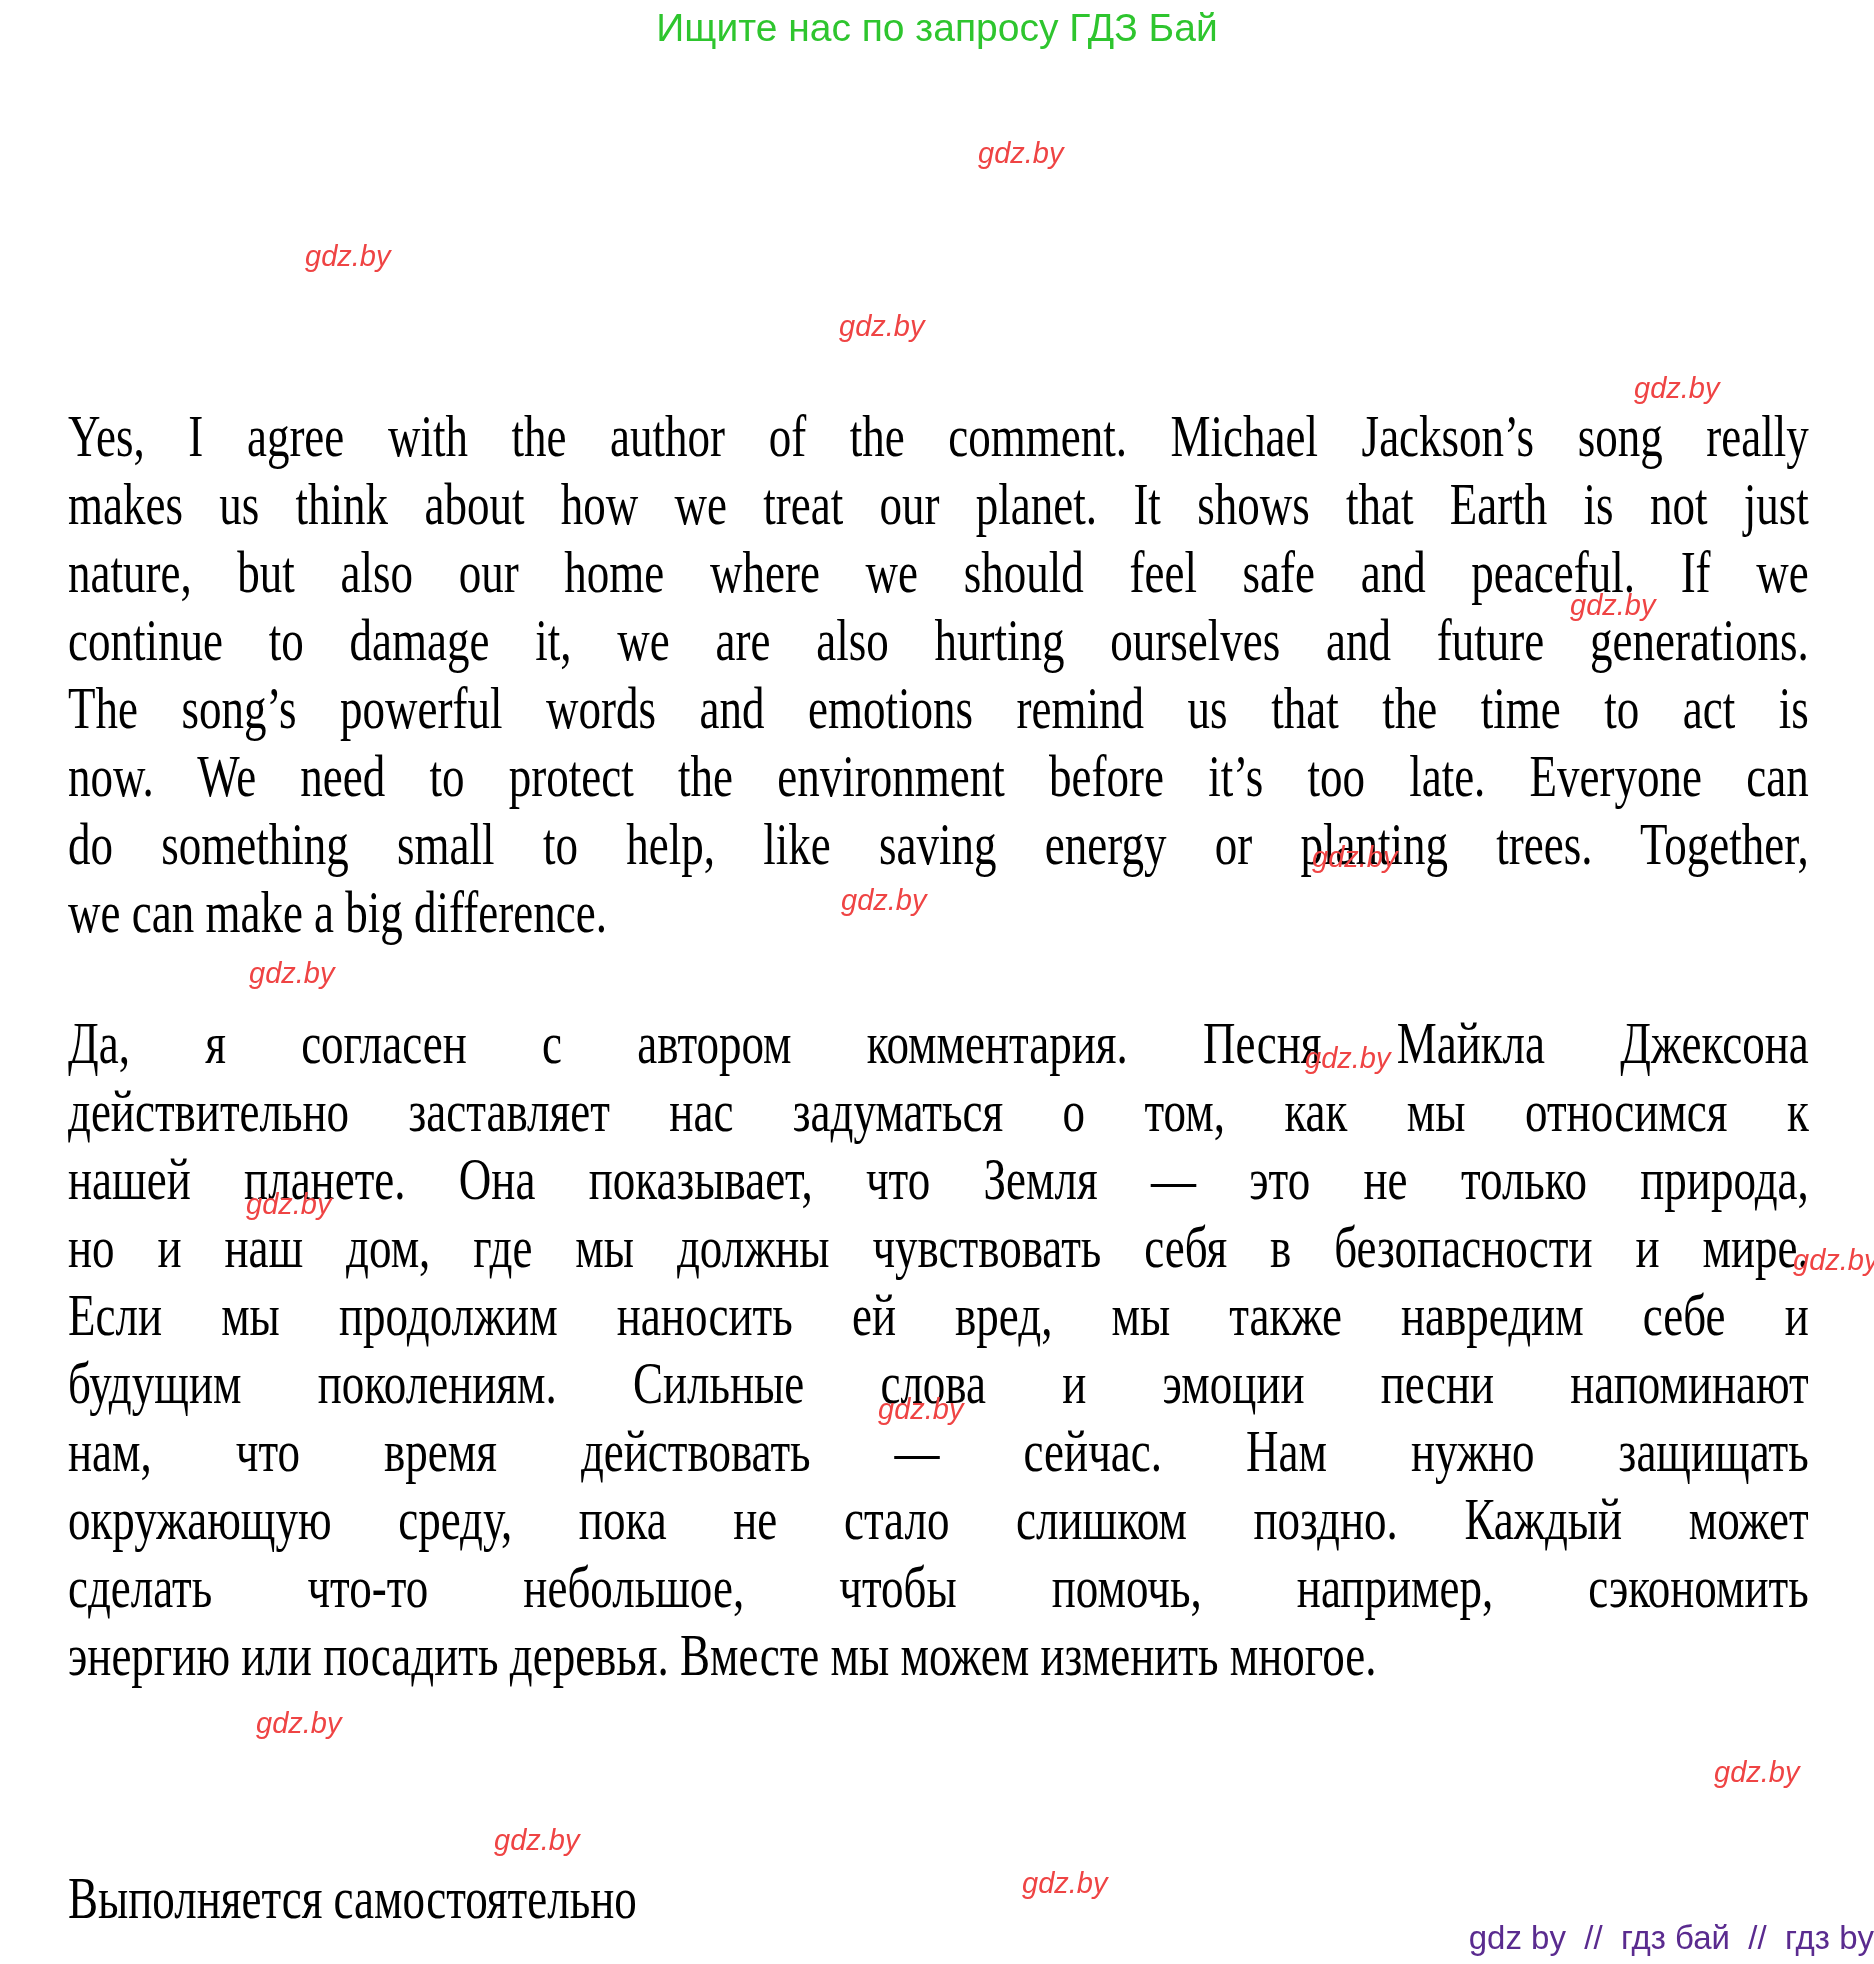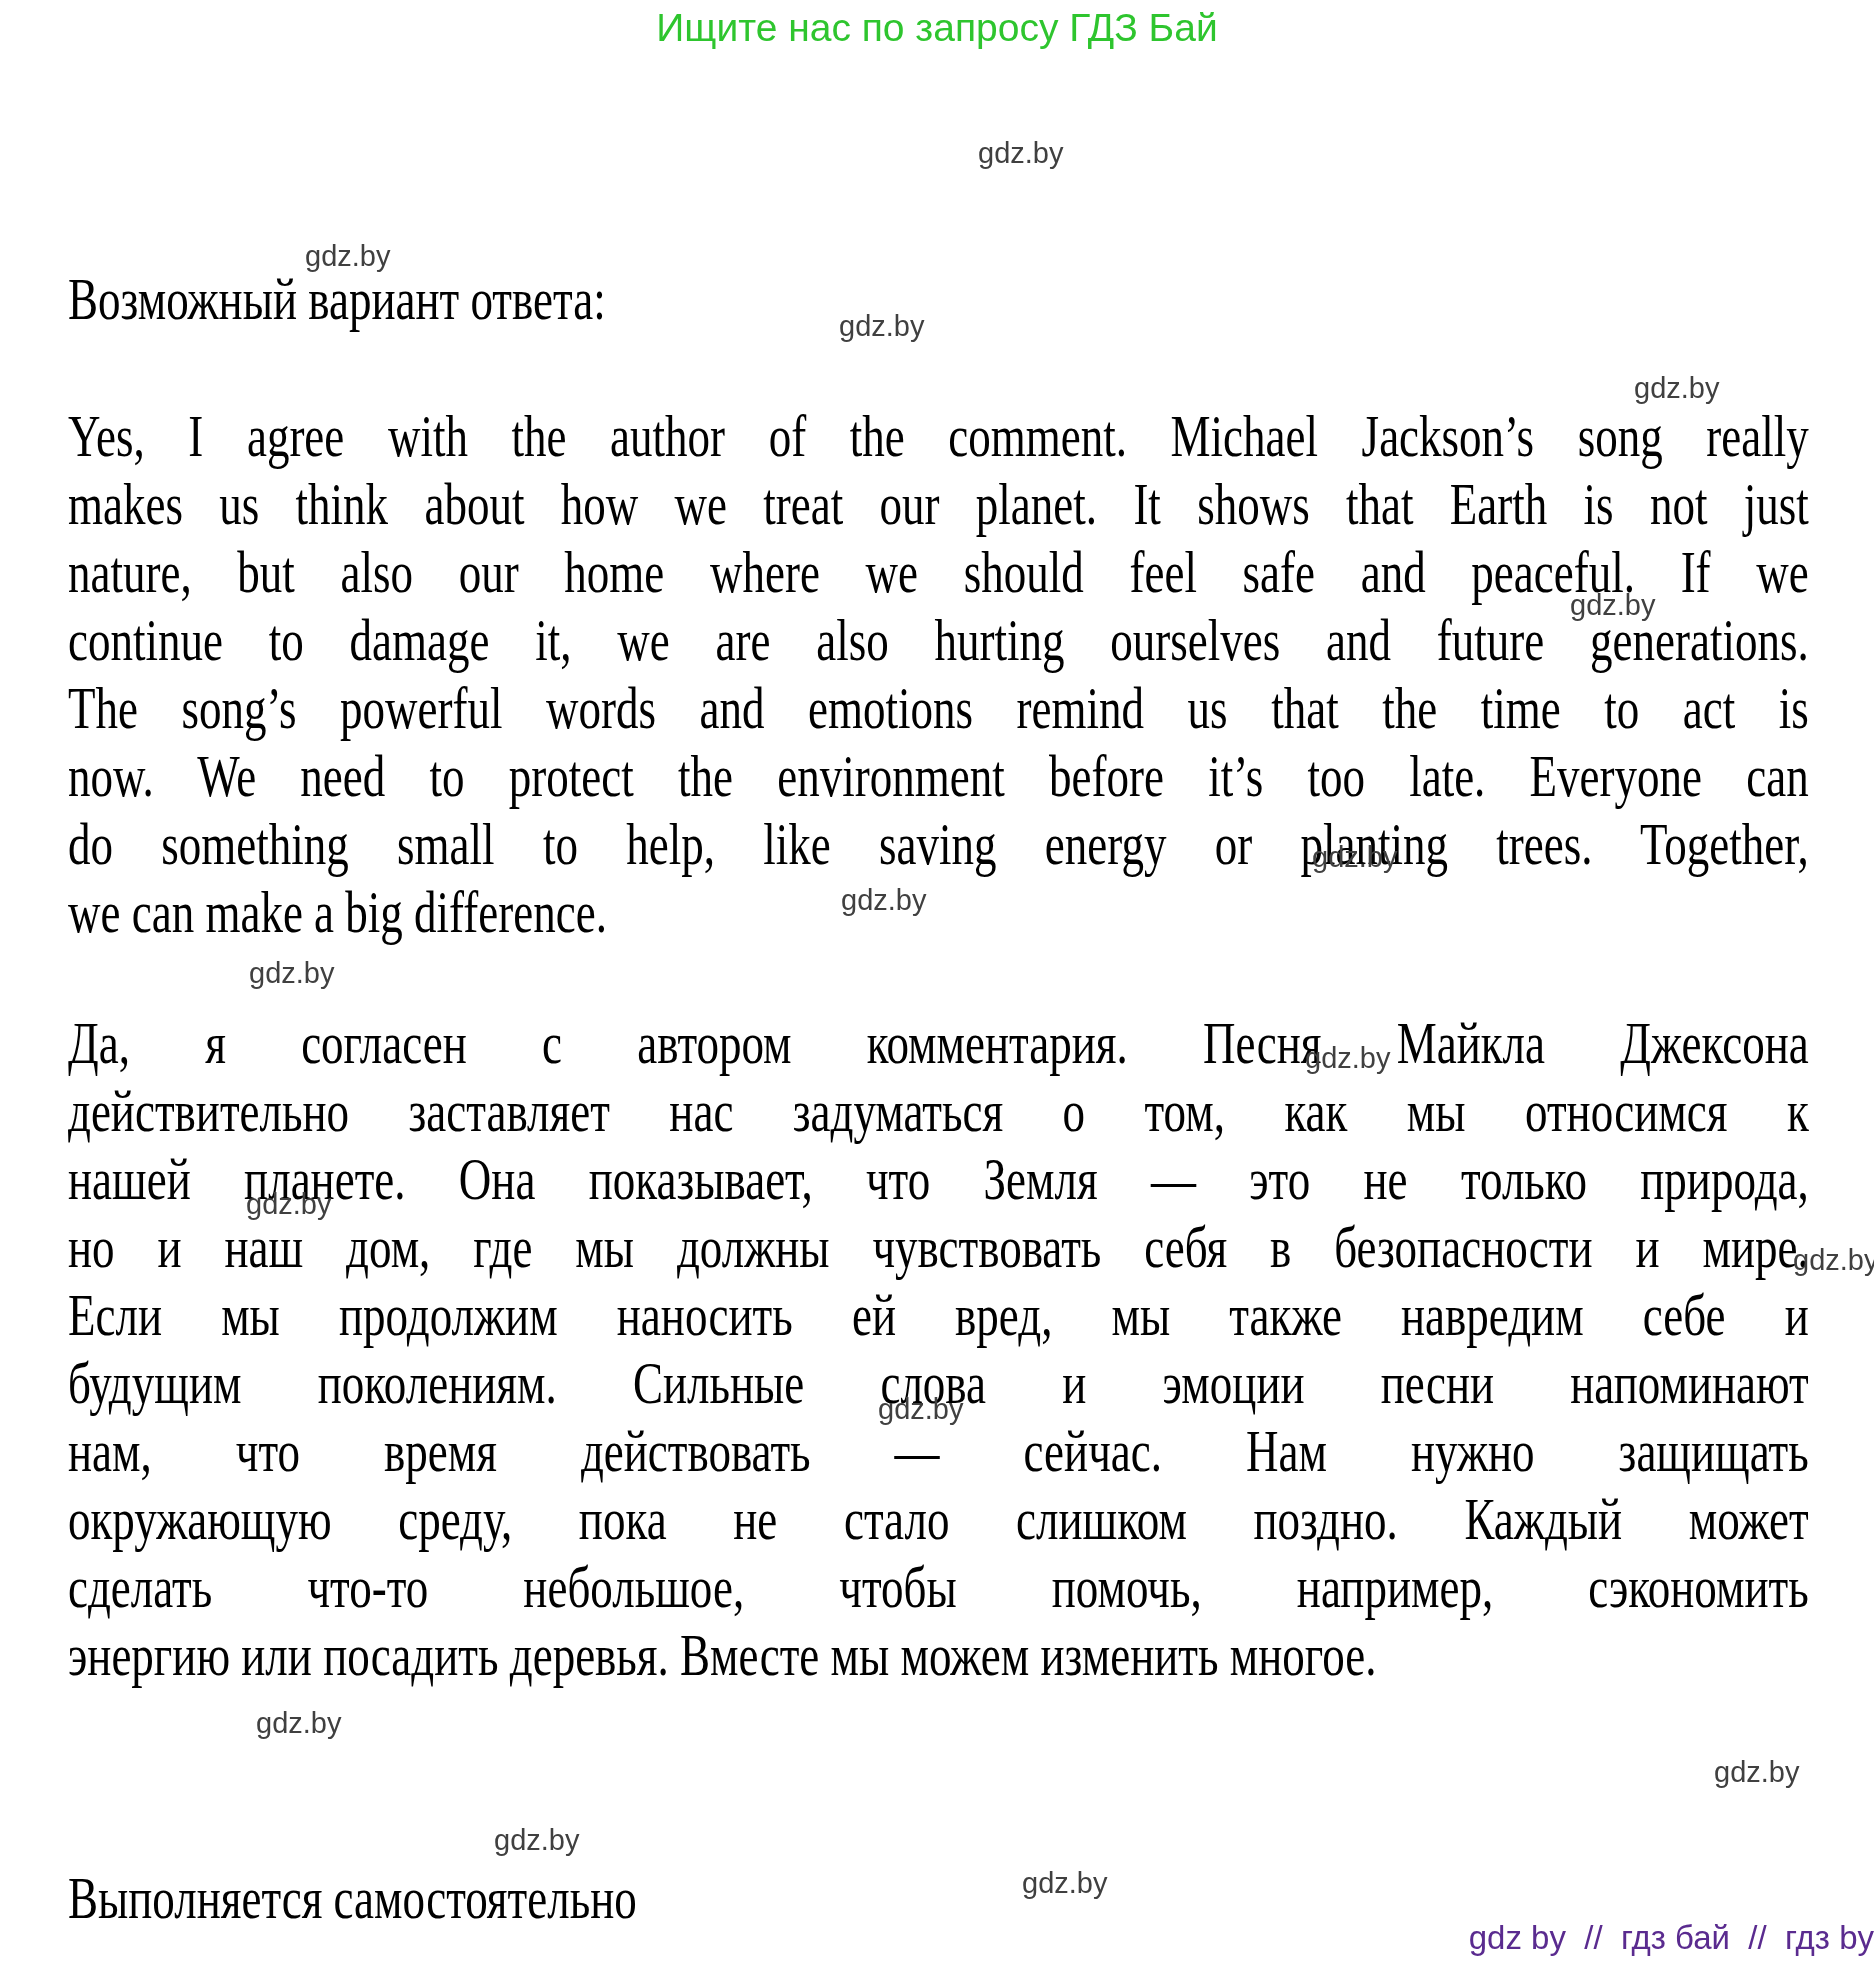--- a/index.html
+++ b/index.html
@@ -65,22 +65,23 @@
   .intro-block   { top: 265px; }
   .english-block { top: 402px; }
   .russian-block { top: 1009px; }
   .task-b-block  { top: 1745px; }
   .final-block   { top: 1864px; }
   .wm {
     position: absolute;
     font-family: "Liberation Sans", sans-serif;
     font-size: 29px;
     line-height: 29px;
-    color: #404040;
+    color: #ef4444;
     white-space: nowrap;
+    font-style: italic;
   }
   .site-footer {
     position: absolute;
     top: 1919px;
     left: 0;
     width: 100%;
     text-align: right;
     font-family: "Liberation Sans", sans-serif;
     font-size: 33px;
     font-weight: 500;
@@ -89,23 +90,20 @@
   }
 </style>
 </head>
 <body>
 
 <div class="page">
 
   <div class="promo-banner">Ищите нас по запросу ГДЗ Бай</div>
 
 
-  <div class="block intro-block">
-    <div class="scale-body single-line">Возможный вариант ответа:</div>
-  </div>
 
   <div class="block english-block">
     <div class="scale-body">
         <div class="jline">Yes, I agree with the author of the comment. Michael Jackson’s song really</div>
         <div class="jline">makes us think about how we treat our planet. It shows that Earth is not just</div>
         <div class="jline">nature, but also our home where we should feel safe and peaceful. If we</div>
         <div class="jline">continue to damage it, we are also hurting ourselves and future generations.</div>
         <div class="jline">The song’s powerful words and emotions remind us that the time to act is</div>
         <div class="jline">now. We need to protect the environment before it’s too late. Everyone can</div>
         <div class="jline">do something small to help, like saving energy or planting trees. Together,</div>

